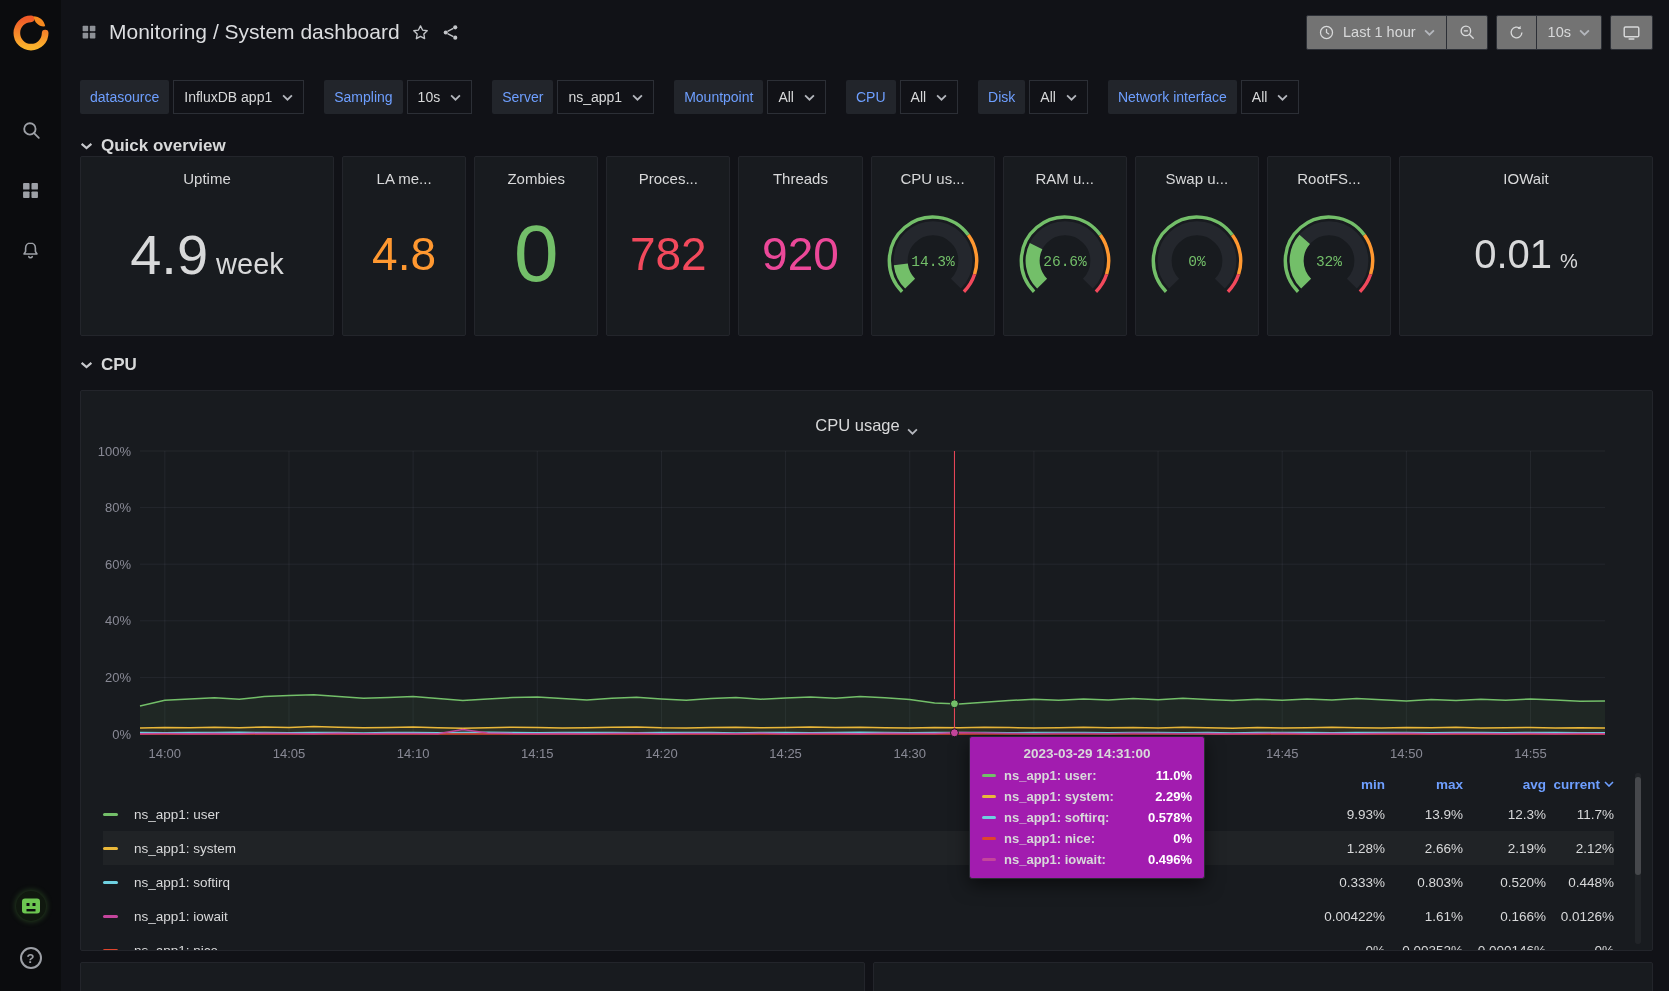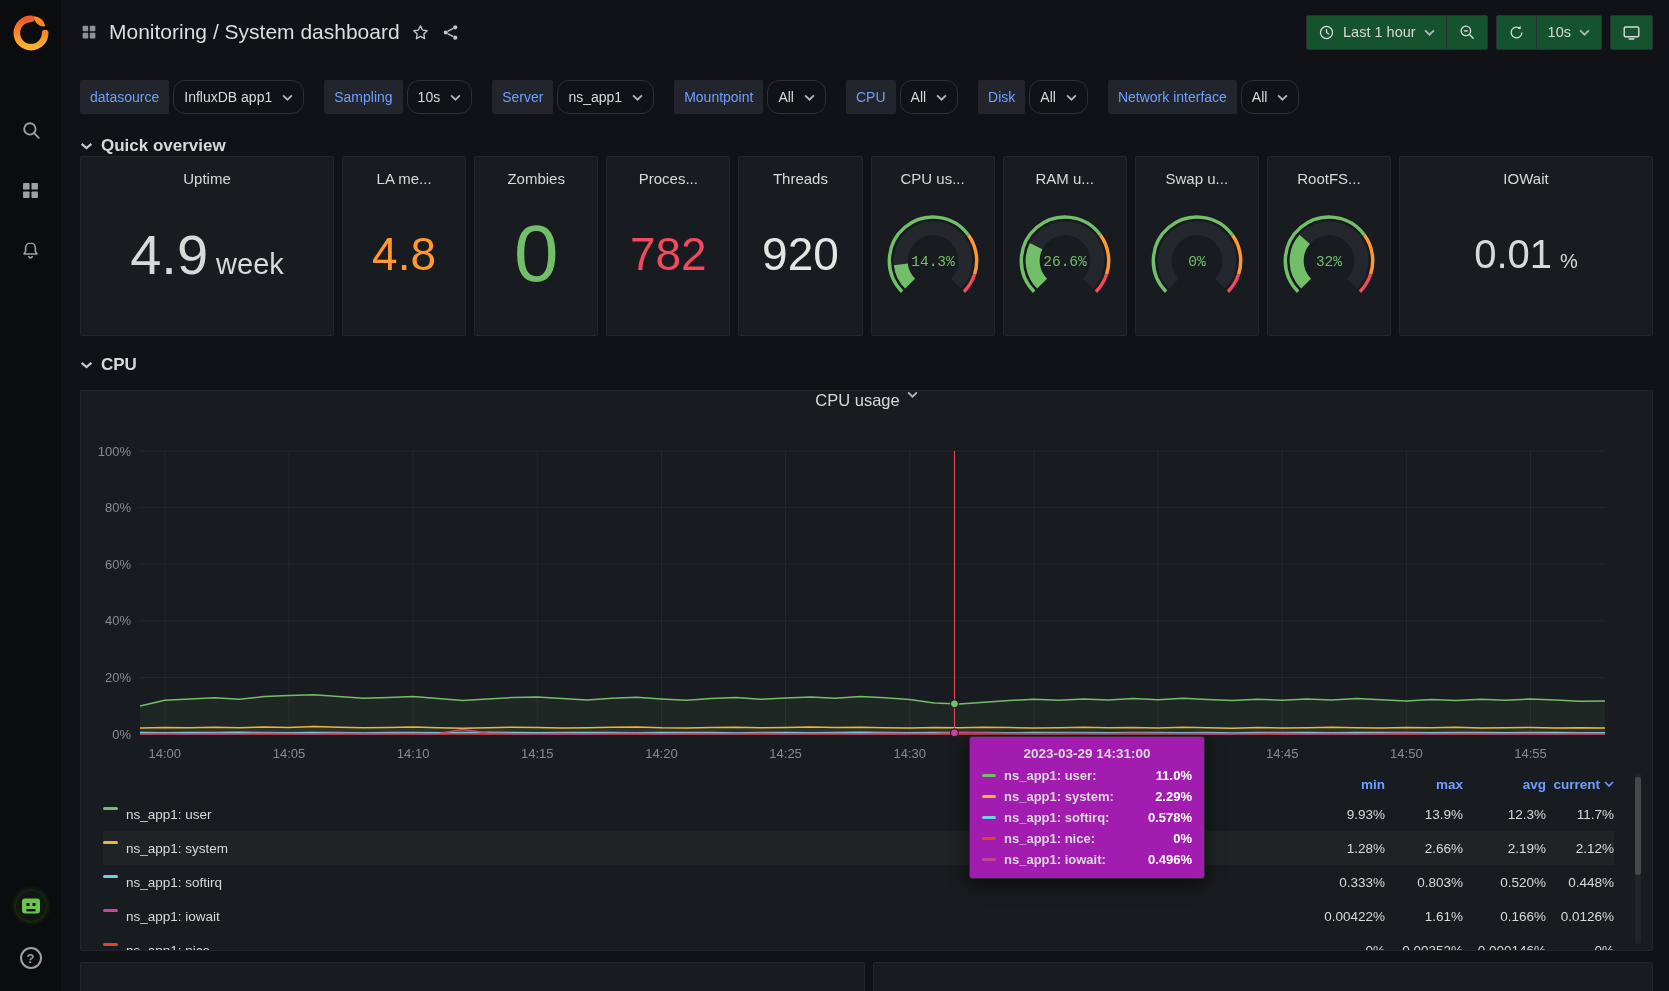--- a/index.html
+++ b/index.html
@@ -29,39 +29,39 @@
   }
   
   .main { position: absolute; left: 61px; top: 0; right: 0; height: 100%; padding: 0 16px 0 19px; }
   .dash-header { height: 64px; display: flex; align-items: center; gap: 11px; }
   .hdr-grid-icon { color: #8e9197; display: flex; }
   .dash-title { font-size: 21px; font-weight: 500; color: #dcdde0; white-space: nowrap; }
   .hdr-icon { color: #c3c5c9; display: flex; cursor: pointer; }
   .hdr-right { margin-left: auto; display: flex; align-items: center; gap: 8px; }
   .btn-group { display: flex; }
   .tbtn {
-    height: 35px; background: #14532d; border: 1px solid #2c2f36; border-radius: 2px;
+    height: 35px; background: #737373; border: 1px solid #2c2f36; border-radius: 2px;
     color: #d8d9da; font-size: 14.5px; display: flex; align-items: center; gap: 8px;
     padding: 0 11px; cursor: pointer; white-space: nowrap;
   }
   .btn-group .tbtn { border-radius: 0; }
   .btn-group .tbtn:first-child { border-radius: 2px 0 0 2px; }
   .btn-group .tbtn:last-child { border-radius: 0 2px 2px 0; }
   .btn-group .tbtn + .tbtn { margin-left: -1px; }
   .caret { width: 11px; height: 7px; color: #b4b7bd; flex: 0 0 auto; }
   
   .vars { display: flex; gap: 20px; margin-top: 16px; height: 34px; }
   .var-group { display: flex; gap: 4px; }
   .var-label {
     background: #22252b; color: #6e9fff; font-size: 14px; font-weight: 500;
     display: flex; align-items: center; padding: 0 10px; border-radius: 2px; white-space: nowrap;
   }
   .var-value {
     background: #111217; border: 1px solid #2c2f36; color: #d8d9da; font-size: 14px;
-    display: flex; align-items: center; gap: 10px; padding: 0 10px; border-radius: 12px;
+    display: flex; align-items: center; gap: 10px; padding: 0 10px; border-radius: 0;
     cursor: pointer; white-space: nowrap;
   }
   
   .section-h { display: flex; align-items: center; gap: 8px; font-size: 17px; font-weight: 700; color: #d8d9da; cursor: pointer; }
   .sec-caret { width: 13px; height: 8px; color: #c7c8cc; display: flex; }
   .sh-overview { margin-top: 22px; }
   .sh-cpu { margin-top: 19px; }
   
   .panel { background: #181b1f; border: 1px solid #23252b; border-radius: 2px; }
   .stats-row { display: grid; grid-template-columns: 254px repeat(8, 1fr) 254px; gap: 8px; height: 180px; }
@@ -71,34 +71,34 @@
   .stat-value .inner { display: flex; align-items: baseline; gap: 8px; margin: auto; }
   .size-lg  .num { font-size: 56px; }  .size-lg  .suffix { font-size: 29px; }
   .size-lg2 .num { font-size: 40px; }  .size-lg2 .suffix { font-size: 20px; }
   .size-md  .num { font-size: 46px; }
   .size-xl  .num { font-size: 80px; }
   .gauge-wrap { flex: 1; display: flex; align-items: center; justify-content: center; padding-bottom: 8px; font-family: Liberation Mono, monospace; }
   .gauge-svg { width: 108px; height: 95px; }
   .gauge-label { font-size: 13.5px; font-weight: 500; fill: #73bf69; font-family: inherit; }
   
   .cpu-panel { margin-top: 15px; height: 561px; position: relative; overflow: hidden; }
-  .cpu-ph { height: 44px; display: flex; align-items: flex-start; justify-content: center; gap: 7px; font-size: 16.5px; font-weight: 500; color: #d8d9da; cursor: pointer; }
+  .cpu-ph { height: 44px; display: flex; align-items: flex-end; justify-content: center; gap: 7px; font-size: 16.5px; font-weight: 500; color: #d8d9da; cursor: pointer; }
   #chart-svg { display: block; width: 100%; height: 336px; }
   .grid-line { stroke: rgba(204,204,220,0.07); }
   .grid-line.base { stroke: rgba(204,204,220,0.12); }
   .tick { fill: rgba(204,204,220,0.62); font-size: 13px; font-family: inherit; }
   
   .legend { padding: 0 38px 0 22px; }
   .legend-header, .legend-row { display: grid; grid-template-columns: 1fr 80px 78px 83px 68px; align-items: center; }
   .legend-header { height: 26px; }
   .lh-cell { color: #6e9fff; font-size: 13.5px; font-weight: 600; display: flex; justify-content: flex-end; align-items: center; gap: 4px; cursor: pointer; }
   .lh-cell .caret { color: #6e9fff; width: 10px; height: 6px; }
   .legend-row { height: 34px; font-size: 13.5px; }
   .legend-row.hl { background: rgba(255,255,255,0.035); }
-  .l-name { display: flex; gap: 8px; min-width: 0; }
+  .l-name { display: flex; align-items: center; gap: 16px; min-width: 0; }
   .swatch { width: 15px; height: 3px; border-radius: 2px; flex: 0 0 auto; }
   .sname { color: #d8d9da; cursor: pointer; white-space: nowrap; }
   .l-val { text-align: right; color: #d8d9da; }
   .legend-scroll-track { position: absolute; right: 11px; top: 382px; bottom: 6px; width: 6px; background: rgba(255,255,255,0.045); border-radius: 3px; }
   .legend-scroll-thumb { position: absolute; right: 11px; top: 386px; width: 6px; height: 98px; background: rgba(255,255,255,0.17); border-radius: 3px; cursor: pointer; }
   
   .tooltip {
     position: absolute; left: 969px; top: 736px; width: 236px; z-index: 20;
     background: #a21caf; border: 1px solid #2a2d33; border-radius: 3px;
     box-shadow: 0 6px 18px rgba(0,0,0,0.55); padding: 9px 12px 11px;
@@ -339,21 +339,21 @@
       <div class="panel stat-panel">
         <div class="stat-title">Proces...</div>
         <div class="stat-value size-md" style="color:#f2495c">
           <span class="inner">
             <span class="num">782</span>
           </span>
         </div>
       </div>
       <div class="panel stat-panel">
         <div class="stat-title">Threads</div>
-        <div class="stat-value size-md" style="color:#e5e5e5">
+        <div class="stat-value size-md" style="color:#ec4899">
           <span class="inner">
             <span class="num">920</span>
           </span>
         </div>
       </div>
       <div class="panel stat-panel">
         <div class="stat-title">CPU us...</div>
         <div class="gauge-wrap">
           <svg viewBox="0 0 100 88" class="gauge-svg">
             <path d="M 28.79 68.21 A 30 30 0 1 1 71.21 68.21" stroke="#24272d" stroke-width="13" fill="none"></path>

